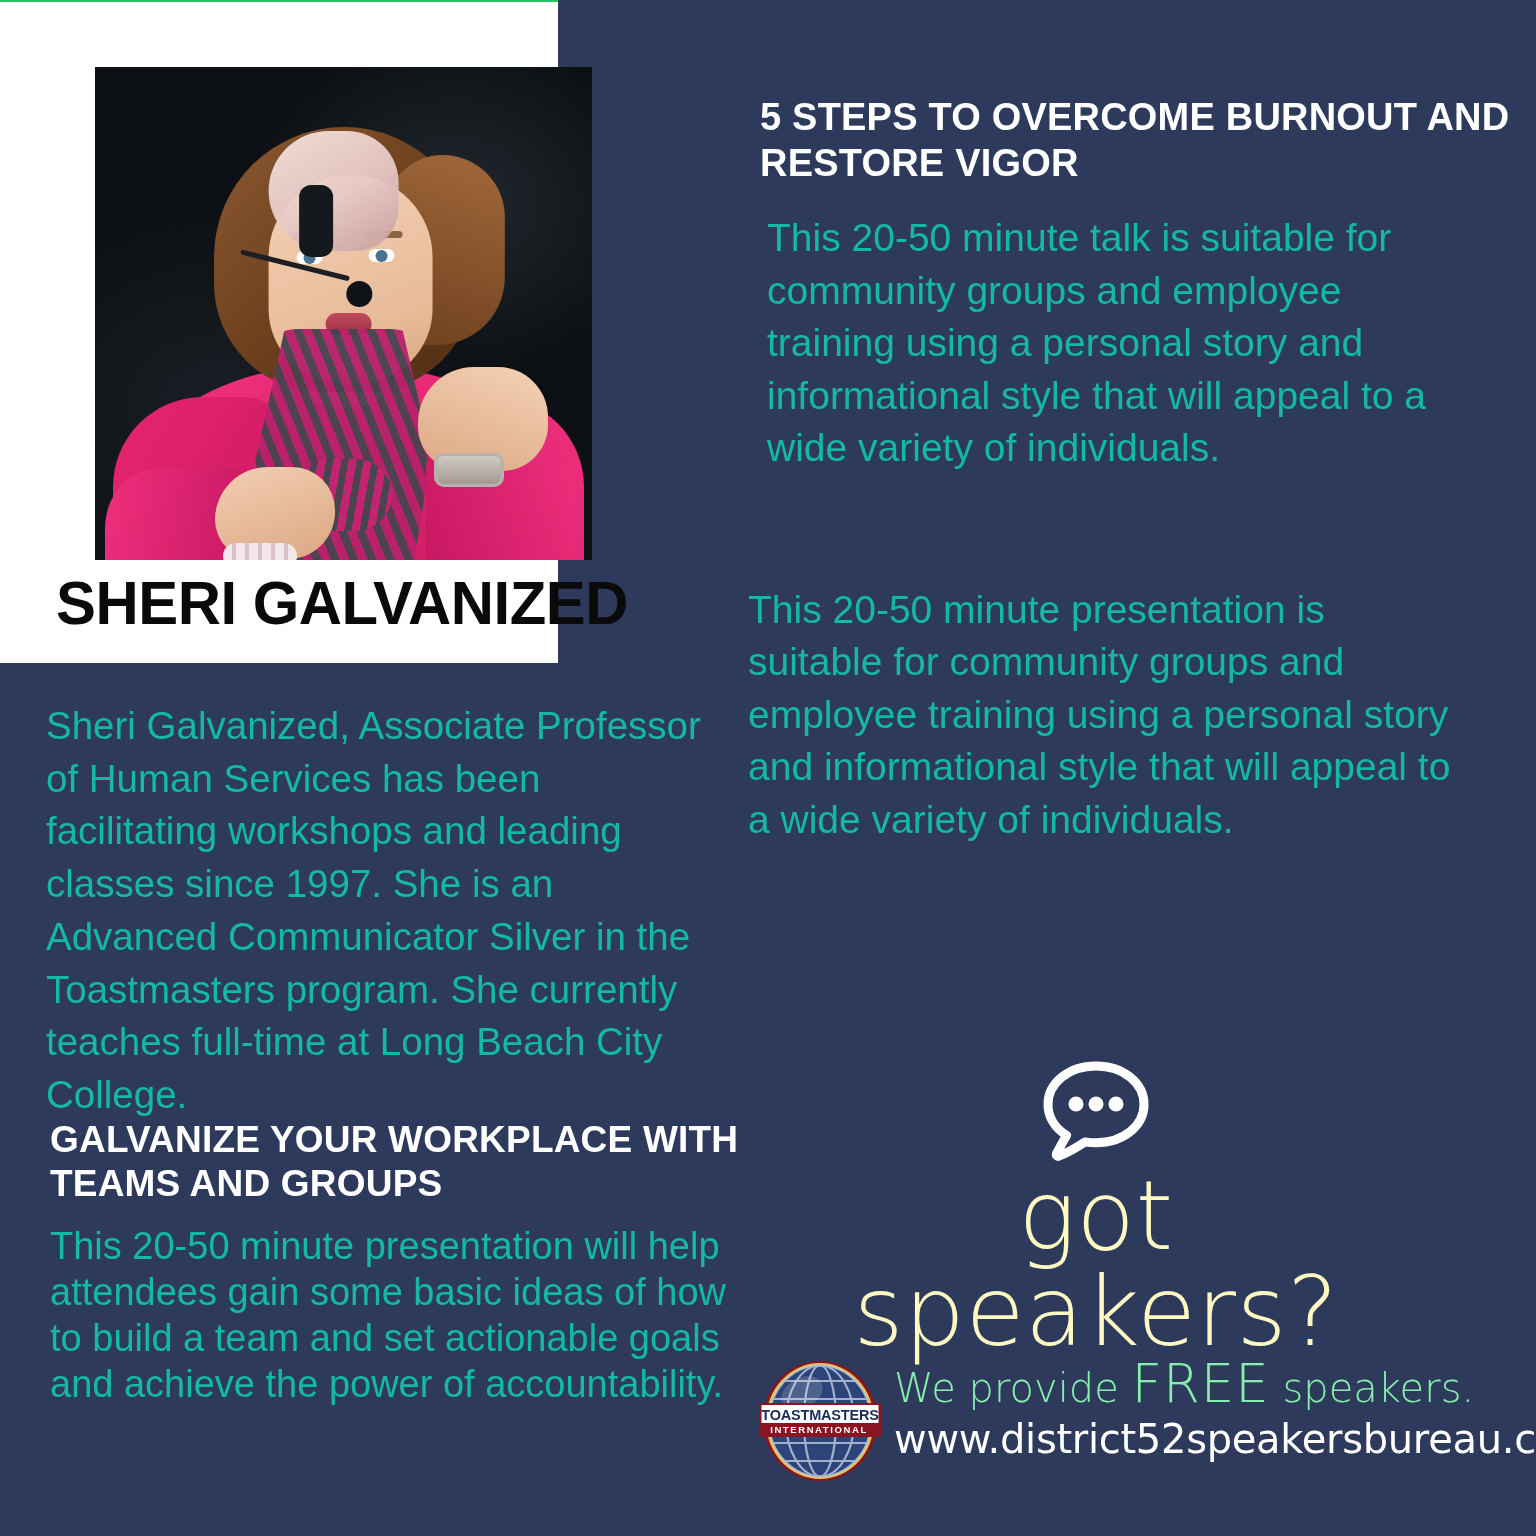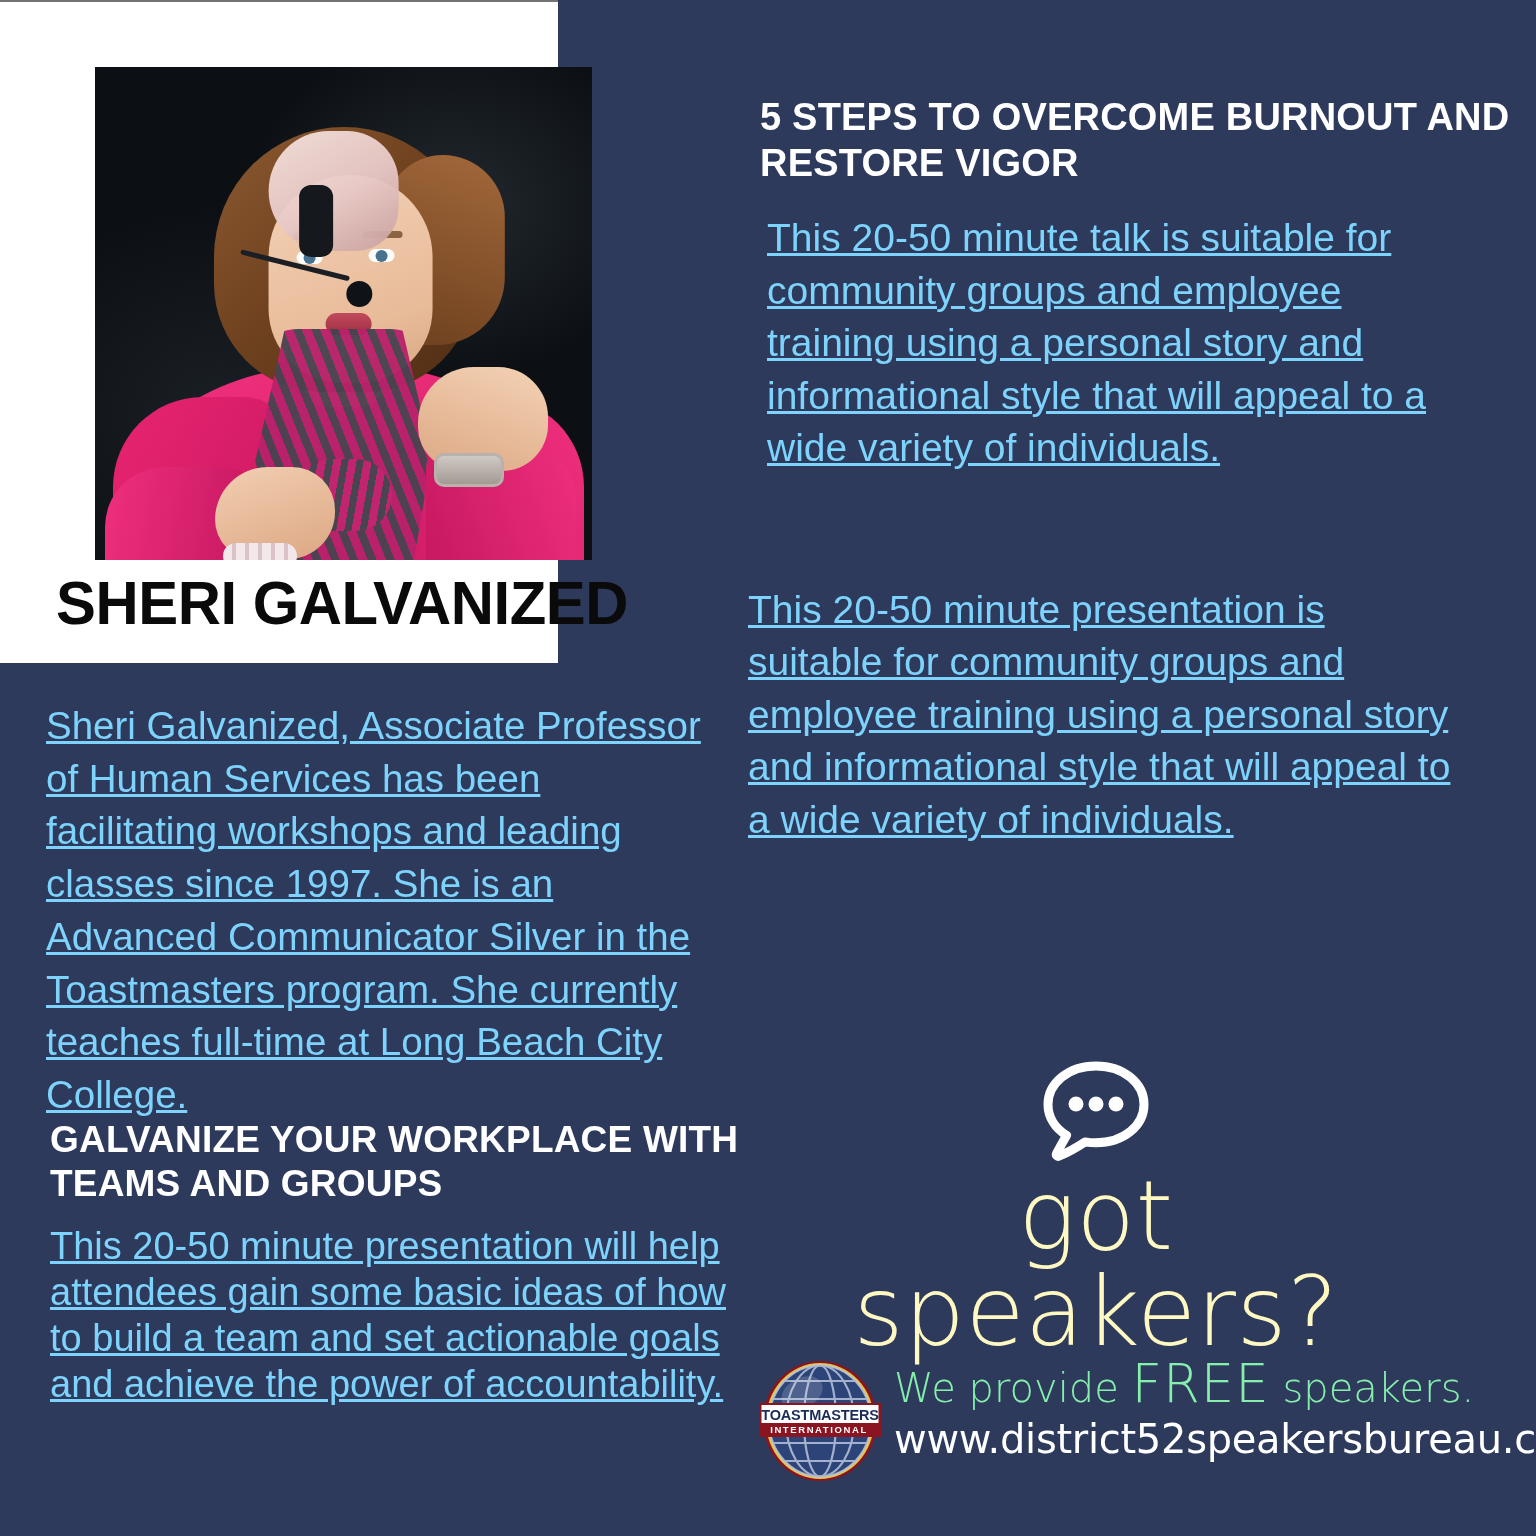--- a/index.html
+++ b/index.html
@@ -8,21 +8,21 @@
     background:#2d3a5c;
     font-family:"Liberation Sans", sans-serif;
     position:relative;
     overflow:hidden;
   }
 
   
   #speaker-card{
     position:absolute; left:0; top:0; width:558px; height:663px;
     background:#ffffff;
-    border-top:2px solid #737373;
+    border-top:2px solid #22c55e;
   }
   #speaker-photo{
     position:absolute; left:95px; top:65px; width:497px; height:493px;
     background:#0d1117;
     overflow:hidden;
   }
   
   .ph-bg{position:absolute;inset:0;
     background:
       radial-gradient(ellipse 60% 50% at 72% 28%, #22282e 0%, rgba(13,17,23,0) 70%),
@@ -110,22 +110,22 @@
   }
 
   
   .block{ position:absolute; }
   .heading{
     color:#ffffff; font-weight:700;
     font-size:38px; line-height:1.17;
     letter-spacing:0.2px;
   }
   .body{
-    color:#7dd3fc; font-weight:400;
-    font-size:39px; line-height:1.345;text-decoration:underline;
+    color:#14b8a6; font-weight:400;
+    font-size:39px; line-height:1.345;
   }
 
   
   #bio-block{ left:46px; top:700px; width:660px; }
   #bio-block .body{ font-size:38.5px; line-height:1.37; }
 
   
   #talk3-block{ left:50px; top:1118px; width:700px; }
   #talk3-block .heading{ font-size:37px; line-height:1.2; }
   #talk3-block .body{ font-size:38px; line-height:1.215; margin-top:16px; }

